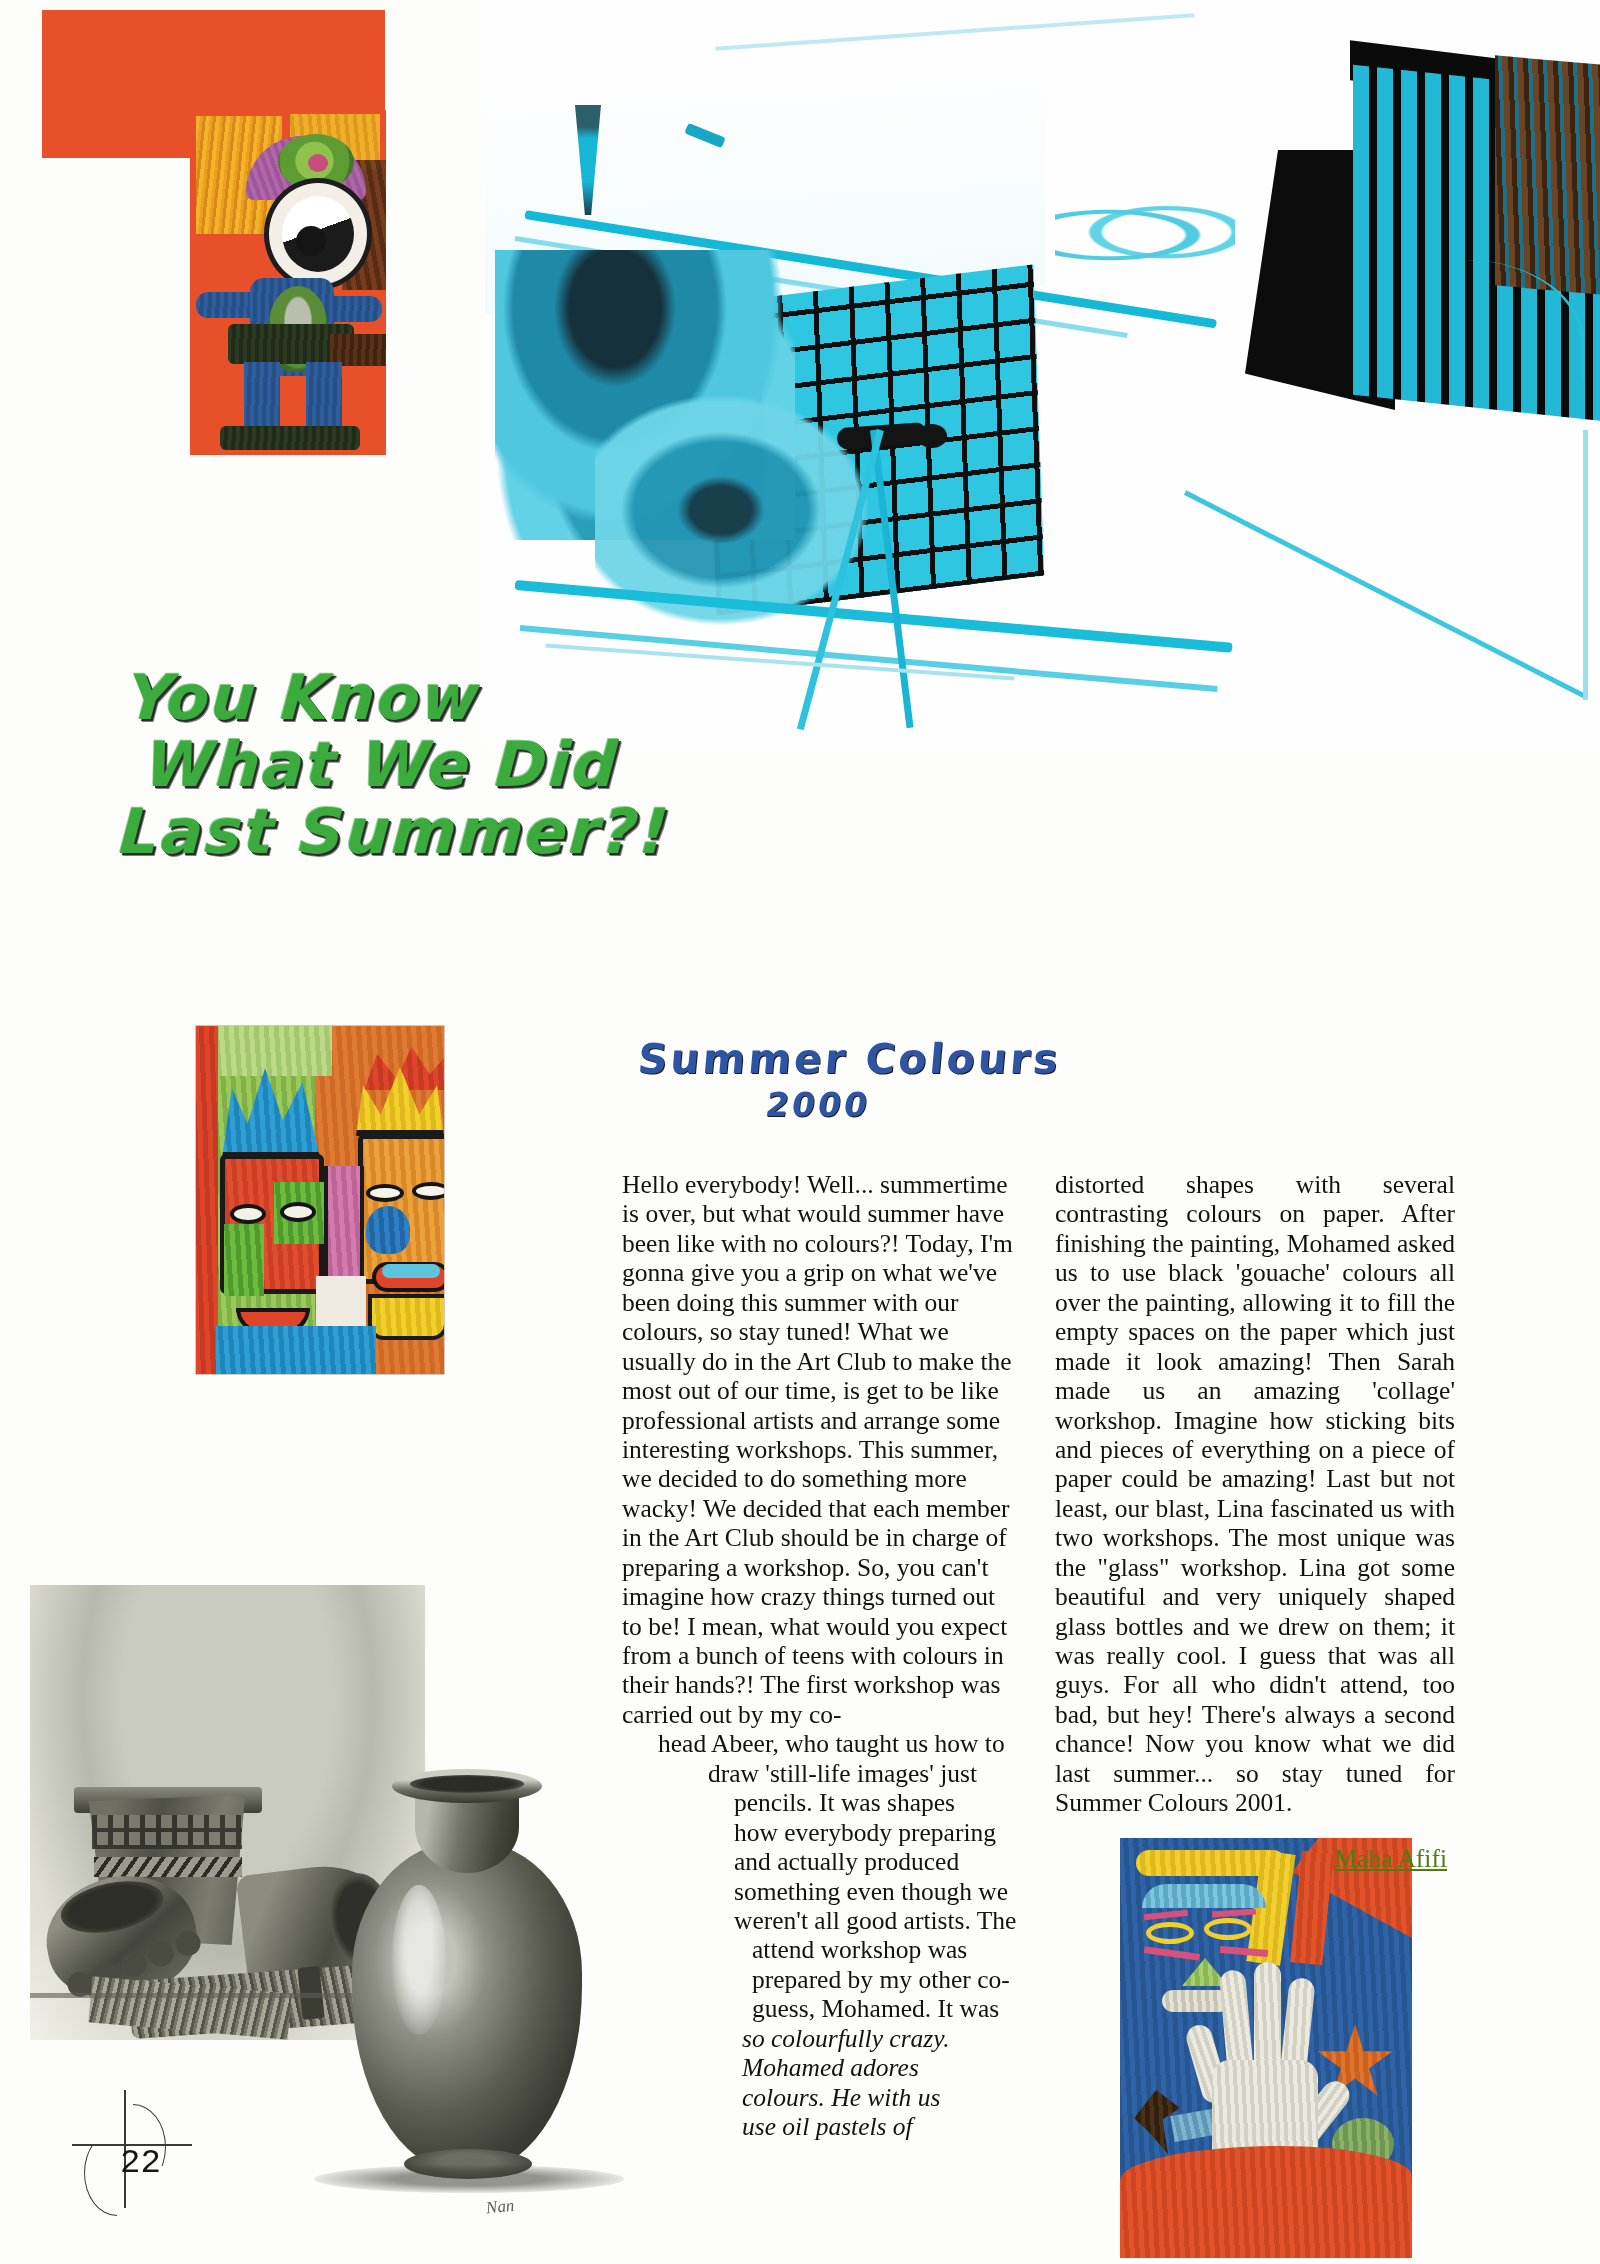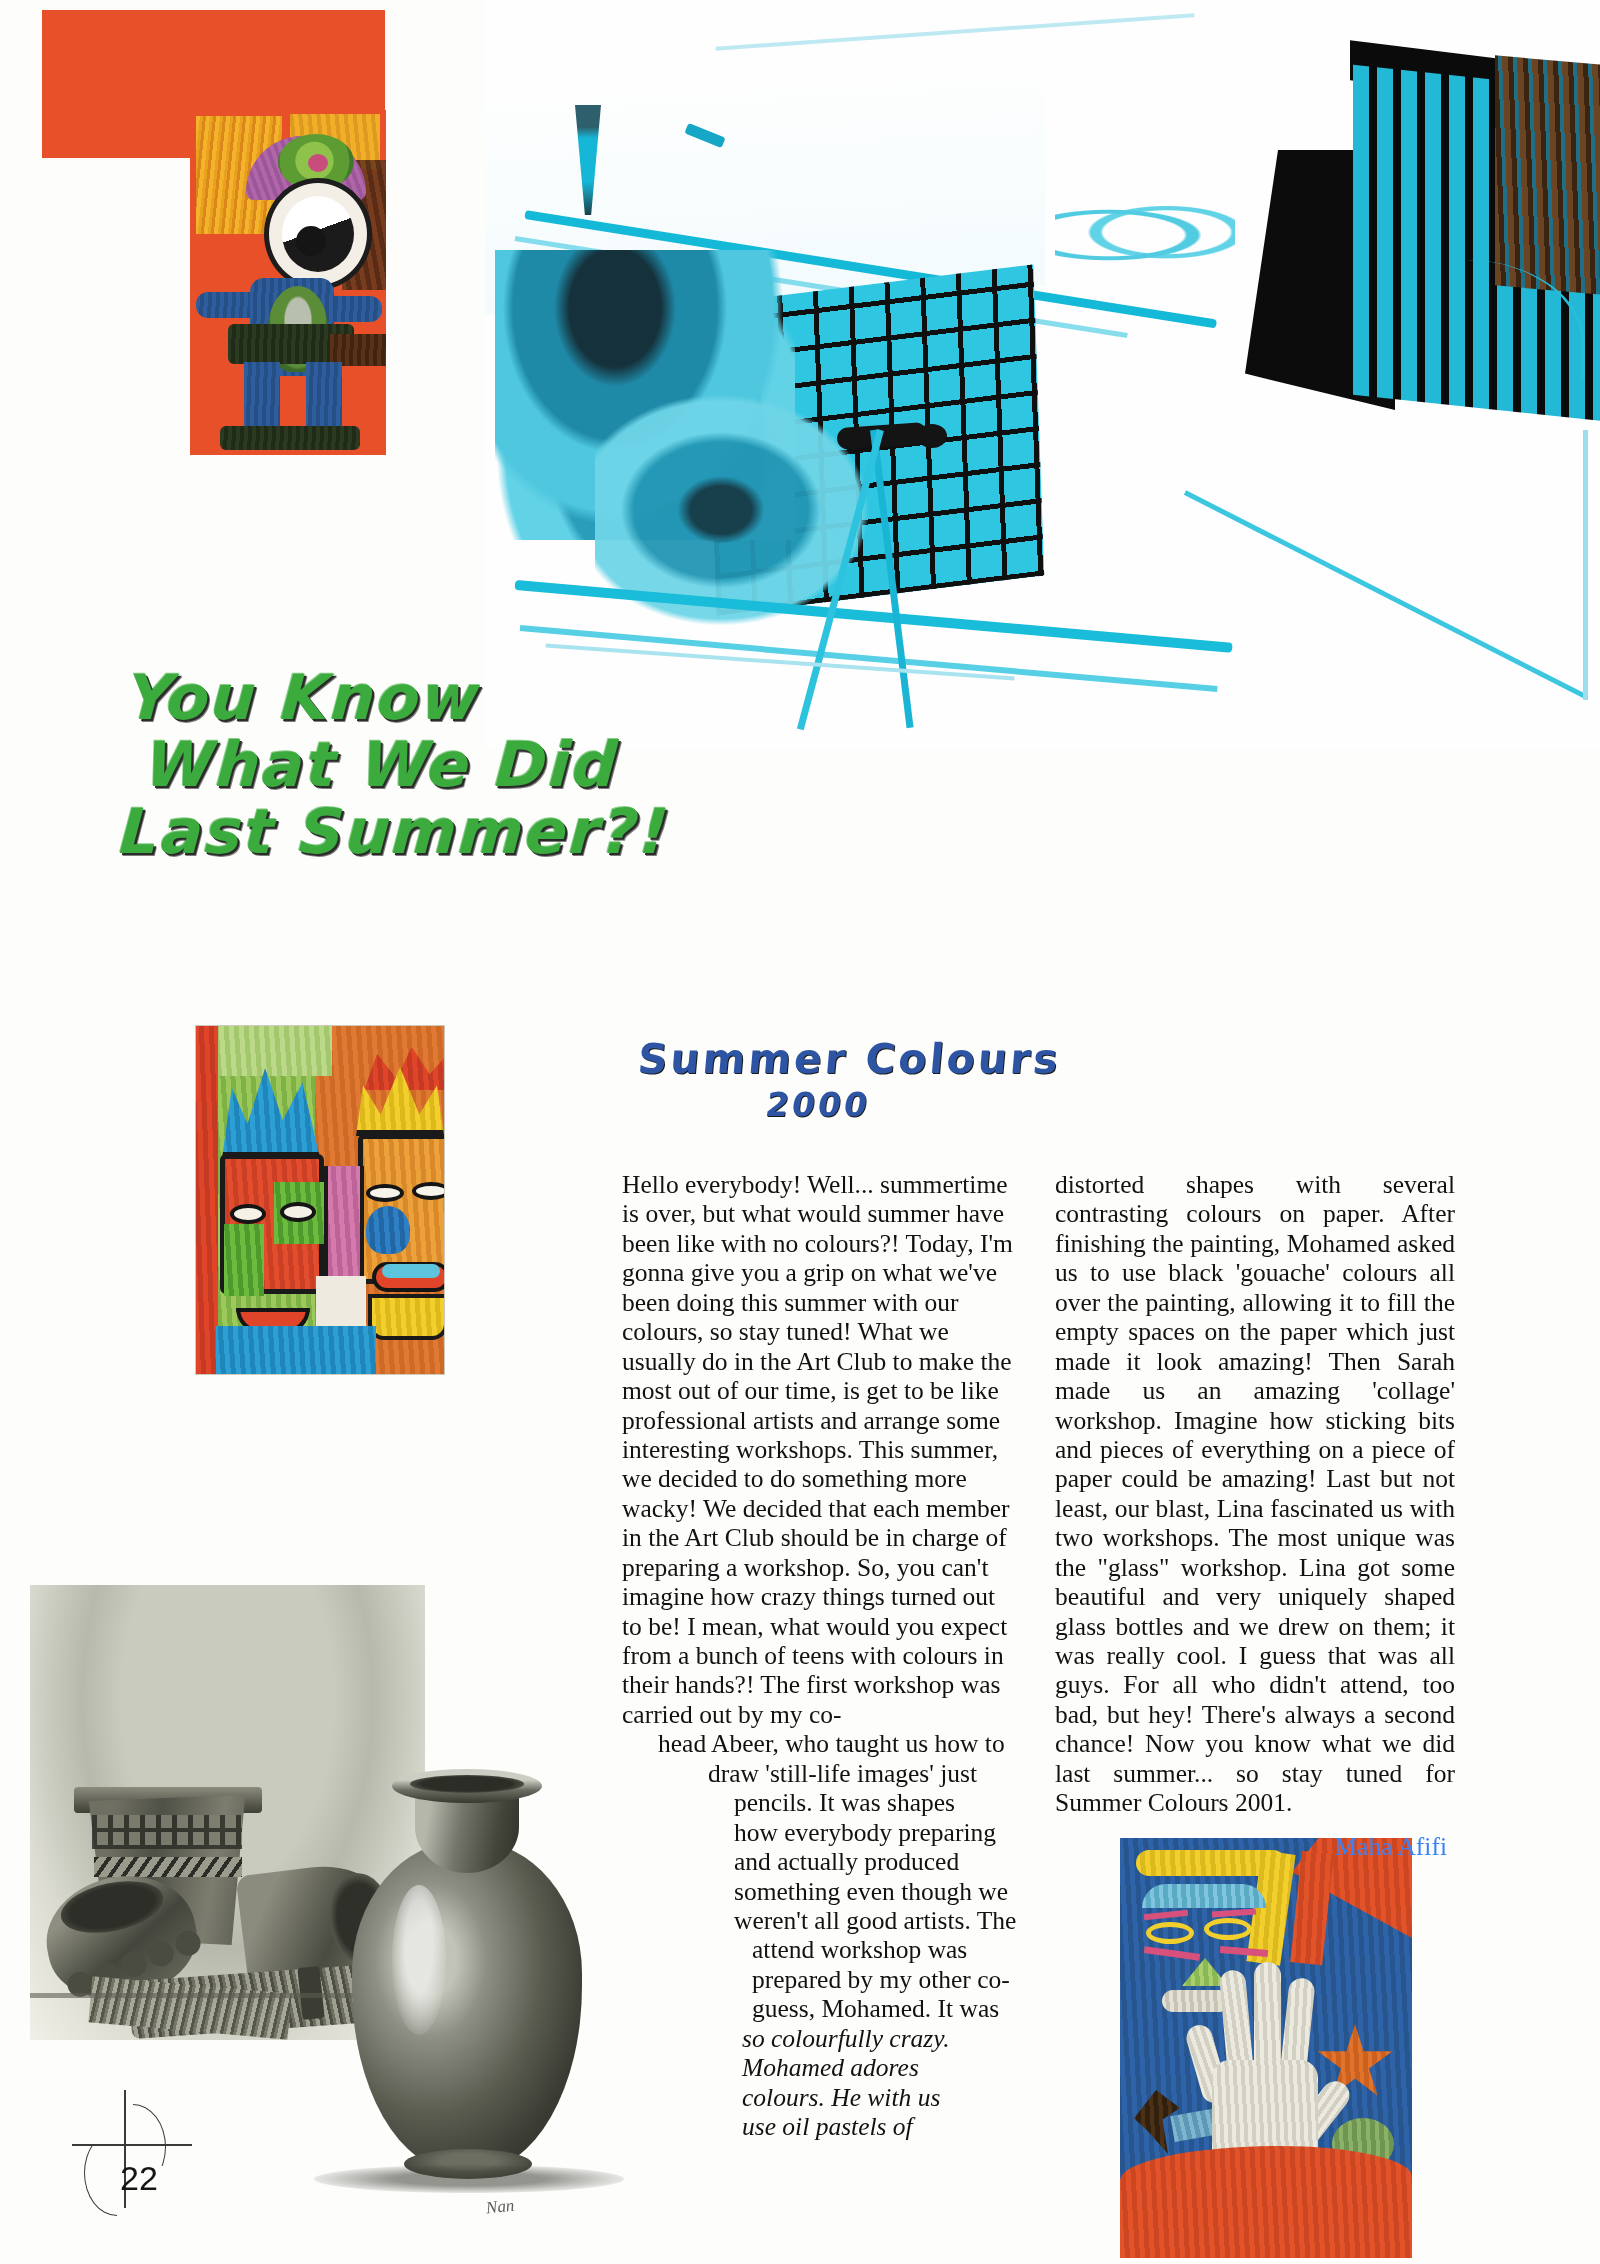--- a/index.html
+++ b/index.html
@@ -639,24 +639,25 @@
   }
   .indent-1 { padding-left: 36px;  text-align: right; }
   .indent-2 { padding-left: 86px;  text-align: right; }
   .indent-3 { padding-left: 112px; text-align: right; }
   .indent-4 { padding-left: 130px; text-align: center; }
   .indent-5 { padding-left: 120px; text-align: center; font-style: italic; }
 
   .byline {
     font-family: "Liberation Serif", serif;
     font-size: 25.5px;
-    color: #3b82f6;
+    color: #4d7c0f;
     text-align: right;
-    margin-top: 14px;
+    margin-top: 26px;
     padding-right: 8px;
+    text-decoration: underline;
   }
 
   
   .pagemark {
     position: absolute;
     left: 72px; top: 2086px;
     width: 120px; height: 126px;
   }
   .pm-v { position:absolute; left:52px; top:4px; width:1.6px; height:118px; background:#3a3a3a; }
   .pm-h { position:absolute; left:0px; top:58px; width:120px; height:1.6px; background:#3a3a3a; }
@@ -664,22 +665,22 @@
     position:absolute; left:28px; top:18px; width:66px; height:86px;
     border: 1.6px solid #3a3a3a; border-radius: 50%;
     clip-path: polygon(50% 0, 100% 0, 100% 72%, 50% 72%);
   }
   .pm-arc2 {
     position:absolute; left:12px; top:44px; width:66px; height:86px;
     border: 1.6px solid #3a3a3a; border-radius: 50%;
     clip-path: polygon(0 18%, 50% 18%, 50% 100%, 0 100%);
   }
   .pm-num {
-    position: absolute; left: 48px; top: 73px;
-    font-family: Liberation Sans, sans-serif;
+    position: absolute; left: 48px; top: 58px;
+    font-family: Liberation Mono, monospace;
     font-size: 34px; color: #161616;
   }
 </style>
 </head>
 <body>
 
 <div class="page">
 
   <div class="orange-block"></div>
   <div class="orange-stem"></div>

